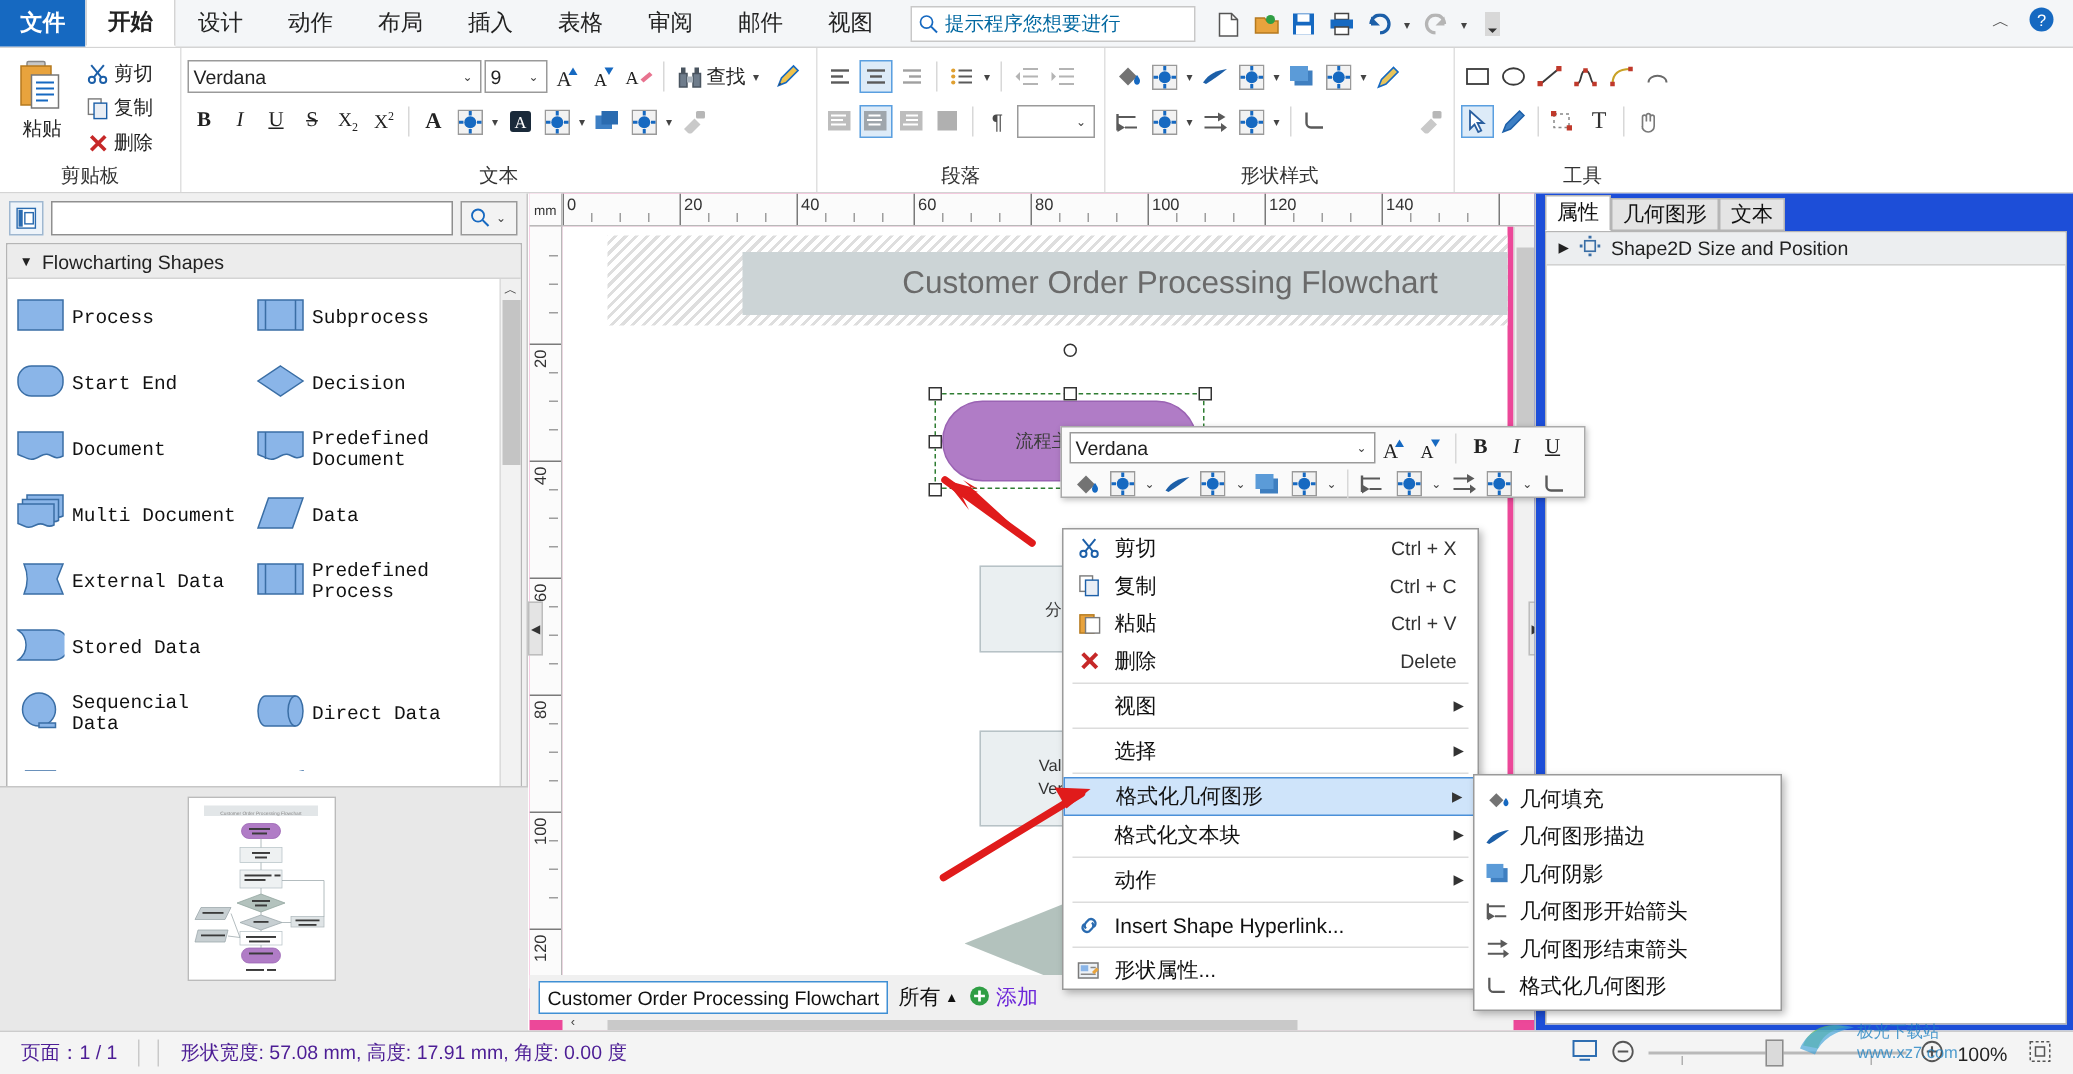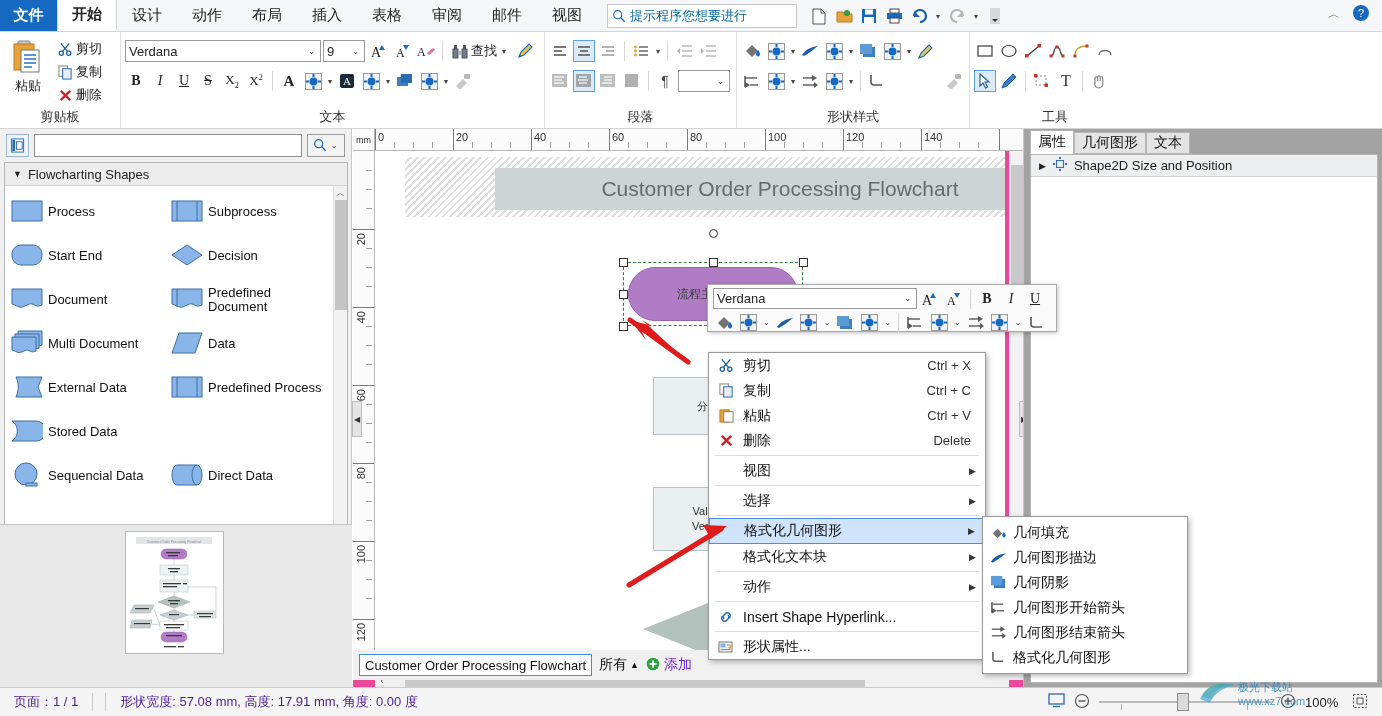--- a/index.html
+++ b/index.html
@@ -60,21 +60,21 @@
             display:flex; align-items:center; justify-content:center; }
   .ssinput { flex:1; height:23px; border:1px solid #8f8f8f; background:#fff; }
   .ssgo { width:38px; height:23px; border:1px solid #9a9a9a; background:#f3f3f3;
           display:flex; align-items:center; justify-content:center; gap:2px; }
   .shapebox { position:absolute; left:4px; top:33px; width:344px; height:490px;
               background:#fff; border:1px solid #b5b5b5; }
   .grouphdr { height:23px; background:#ececec; border-bottom:1px solid #d4d4d4;
               display:flex; align-items:center; gap:6px; padding-left:8px;
               font-size:13px; color:#222; }
   .shapelist { position:absolute; left:0; top:23px; right:14px; bottom:0; overflow:hidden; padding-top:4px; }
-  .shaperow { display:flex; }
+  .shaperow { display:flex;font-family:Liberation Mono, monospace; }
   .shapecell { width:160px; height:44px; display:flex; align-items:center; gap:5px; padding-left:6px; }
   .shapecell .lbl { font-size:13px; color:#111; line-height:1.05; }
   .sbar { position:absolute; right:0; top:23px; width:14px; bottom:0; background:#f2f2f2; border-left:1px solid #dcdcdc; }
   .sbar .arrw { height:14px; display:flex; align-items:center; justify-content:center; font-size:9px; color:#444; background:#f0f0f0; }
   .sbar .thumb { position:absolute; top:14px; left:1px; width:12px; height:110px; background:#c4c4c4; }
   .panelsplit { position:absolute; left:0; top:524px; width:352px; height:163px; background:#e8e8e8; border-top:1px solid #c6c6c6; }
   .thumbcard { position:absolute; left:125px; top:6px; width:99px; height:123px; background:#fff; border:1px solid #bbb; }
 
   
   .canvasarea { position:absolute; left:353px; top:129px; width:670px; height:558px; background:#ec4899;padding-left:32px; }
@@ -117,21 +117,21 @@
               clip-path:polygon(50% 0,100% 50%,50% 100%,0 50%); }
   .cscroll-h { position:absolute; left:22px; bottom:0; right:14px; height:14px; background:#f1f1f1; border-top:1px solid #dcdcdc; }
   .cscroll-h .th { position:absolute; left:30px; top:1px; width:460px; height:12px; background:#c9c9c9; }
   .cscroll-v { position:absolute; right:0; top:22px; width:14px; bottom:14px; background:#f1f1f1; border-left:1px solid #dcdcdc; }
   .cscroll-v .th { position:absolute; top:14px; left:1px; width:12px; height:160px; background:#c9c9c9; }
   .collapser { position:absolute; width:10px; height:36px; background:#e4e4e4; border:1px solid #bdbdbd;
                display:flex; align-items:center; justify-content:center; font-size:8px; color:#333; }
 
   
   .rightpanel { position:absolute; left:1023px; top:129px; width:359px; height:558px;
-                background:#a3a3a3; border-left:1px solid #c6c6c6; }
+                background:#1d4ed8; border-left:1px solid #c6c6c6; }
   .rtabs { display:flex; align-items:flex-end; height:25px; padding-left:6px; gap:0; }
   .rtab { height:22px; padding:0 7px; background:#e4e4e4; border:1px solid #b5b5b5;
           display:flex; align-items:center; font-size:14px; color:#111; }
   .rtab.active { background:#fff; height:24px; border-bottom-color:#fff; font-weight:normal; }
   .rbody { position:absolute; left:6px; top:25px; right:4px; bottom:4px; background:#fff; border:1px solid #b5b5b5; }
   .proprow { height:22px; background:#eceef0; border-bottom:1px solid #d2d2d2;
              display:flex; align-items:center; gap:7px; padding-left:8px; font-size:13px; color:#222; }
 
   
   .pagetabs { position:absolute; left:353px; top:650px; width:670px; height:30px;

